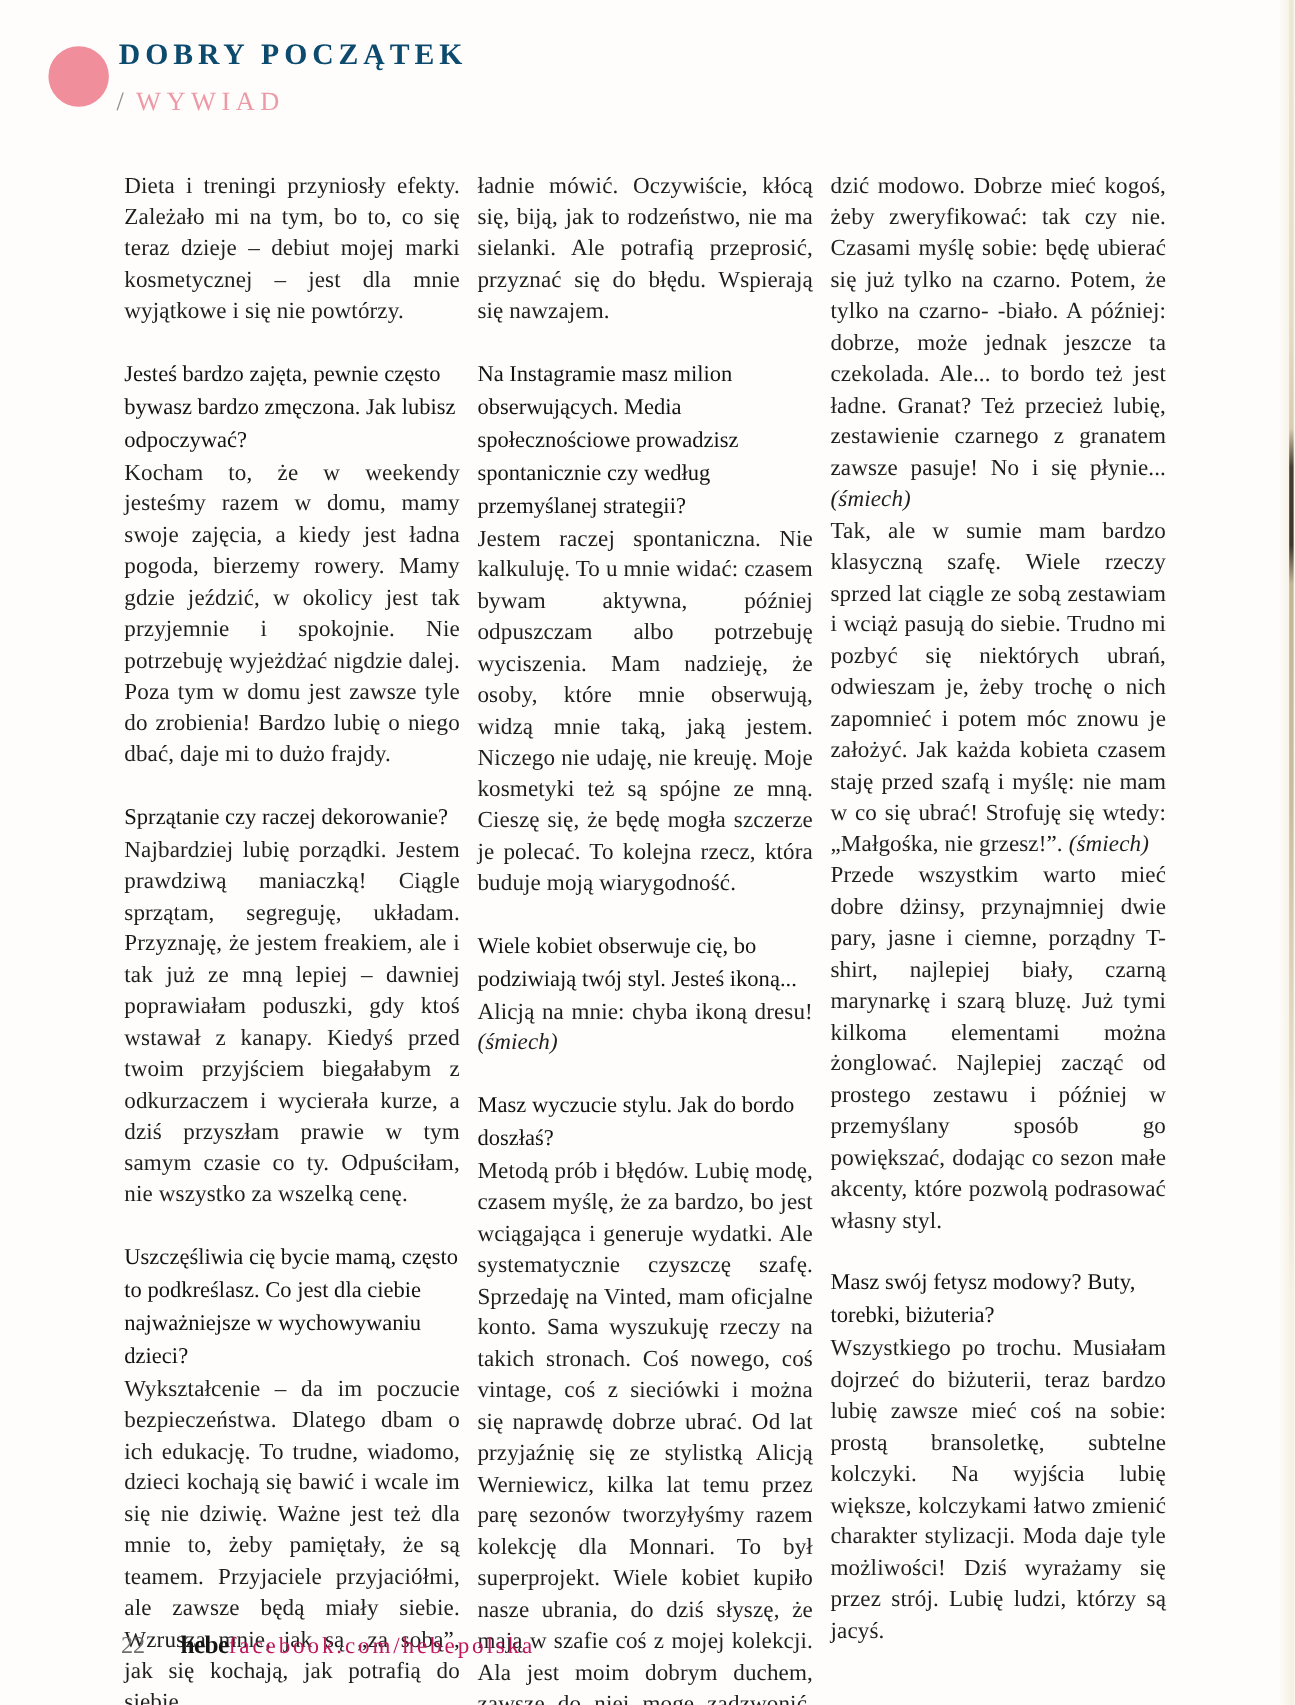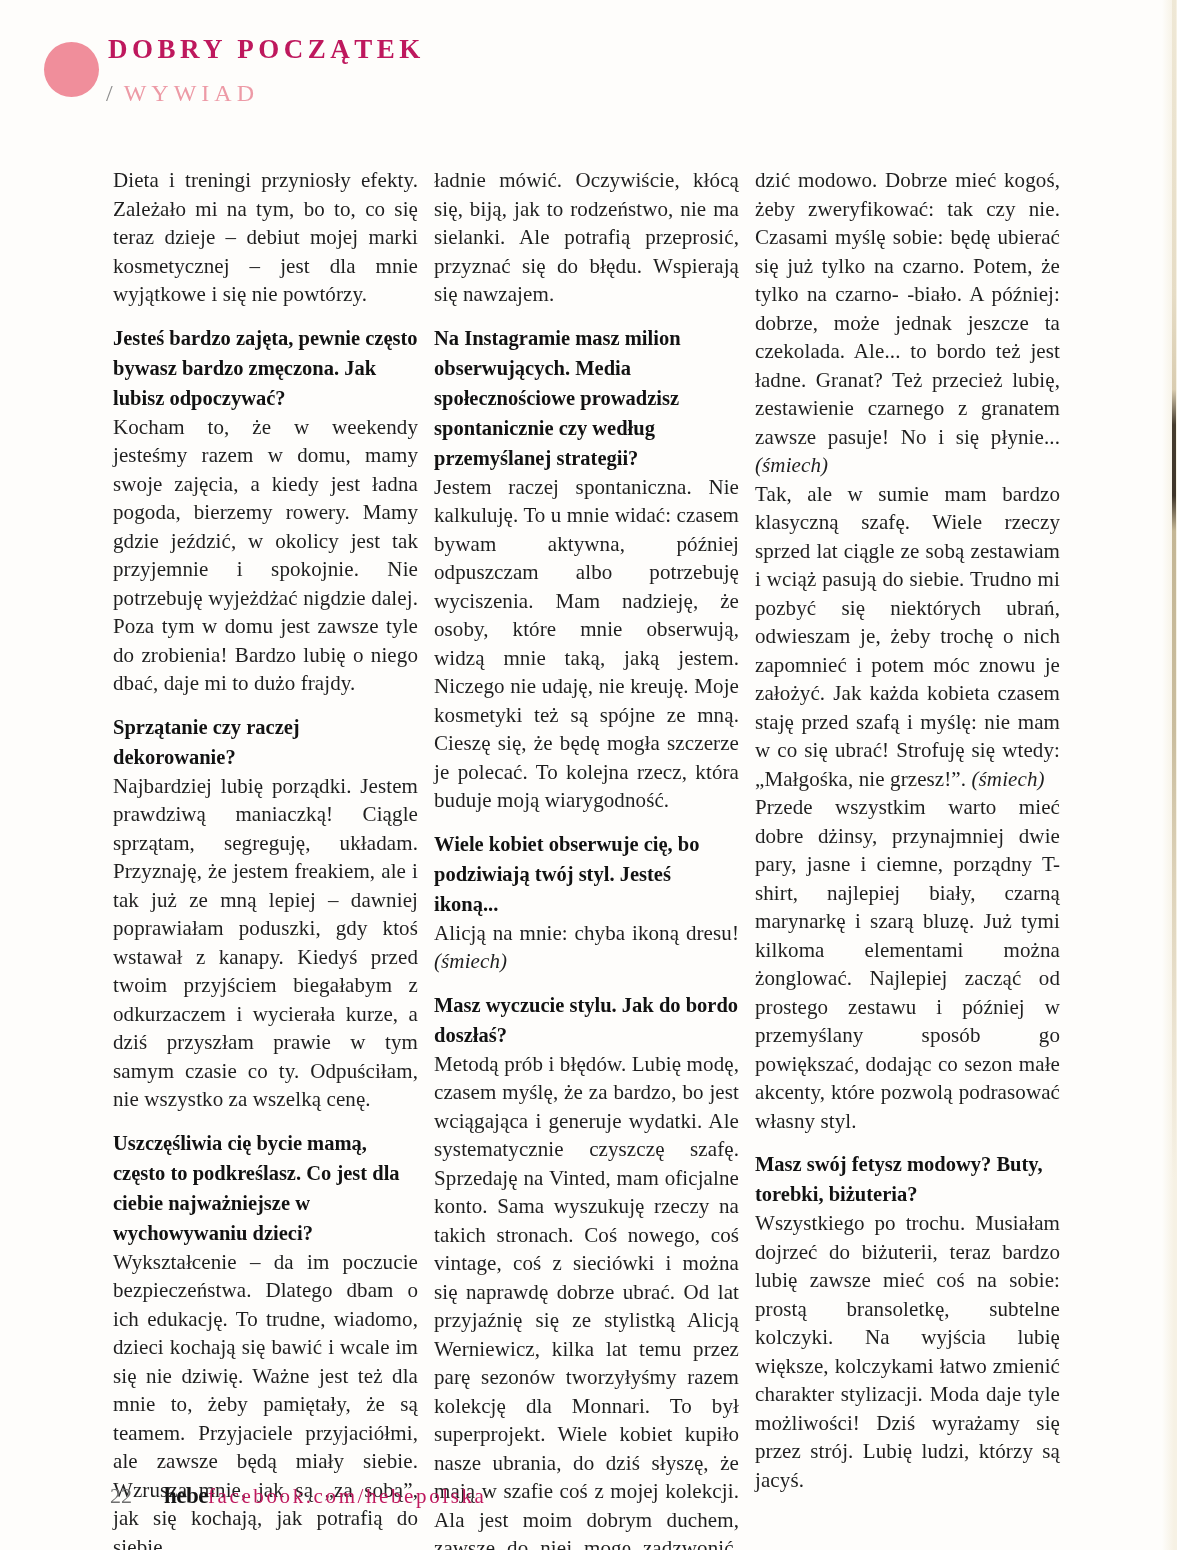--- a/index.html
+++ b/index.html
@@ -12,21 +12,21 @@
   .page{position:absolute;inset:0;}
 
   
   .header{position:absolute;left:0;top:0;width:600px;height:130px;}
   .accent-circle{
     position:absolute;left:44px;top:42px;width:55px;height:55px;border-radius:50%;
     background:#f08e9b;
   }
   .section-title{
     position:absolute;left:108px;top:34px;
-    font-size:27px;font-weight:bold;color:#be185d;
+    font-size:27px;font-weight:bold;color:#0c4a6e;
     letter-spacing:4.5px;white-space:nowrap;
   }
   .section-subtitle{
     position:absolute;left:106px;top:80px;
     font-size:24px;letter-spacing:5px;white-space:nowrap;
   }
   .section-subtitle .slash{color:#8d8d8d;margin-right:6px;}
   .section-subtitle .sub-label{color:#ed9aa6;}
 
   
@@ -34,24 +34,24 @@
     position:absolute;left:113px;top:150px;width:947px;
     display:flex;gap:16px;
   }
   .col{width:305px;flex:0 0 305px;}
   .col p{margin:0;color:#1f1f1f;}
   p.answer{
     font-size:21px;line-height:28.5px;text-align:justify;
     letter-spacing:0.1px;
   }
   p.question{
-    font-size:20.5px;line-height:30px;font-weight:bold;color:#121212;
-    text-align:left;margin-top:14px;
+    font-size:20.5px;line-height:30px;font-weight:normal;color:#121212;
+    text-align:left;margin-top:28px;
   }
-  .col p:first-child{margin-top:16px;}
+  .col p:first-child{margin-top:4px;}
   p.answer em{font-style:italic;}
 
   
   .footer{
     position:absolute;left:110px;top:1483px;height:32px;
     display:flex;align-items:baseline;text-align:right;
   }
   .page-number{font-size:22px;color:#6f6f6f;}
   .magazine-logo{
     font-family:Liberation Serif, serif;font-weight:bold;

